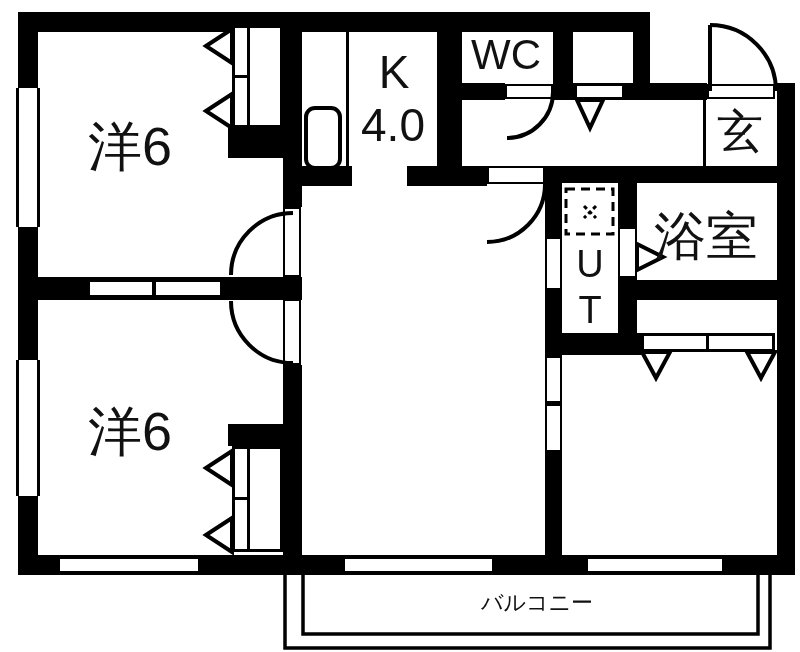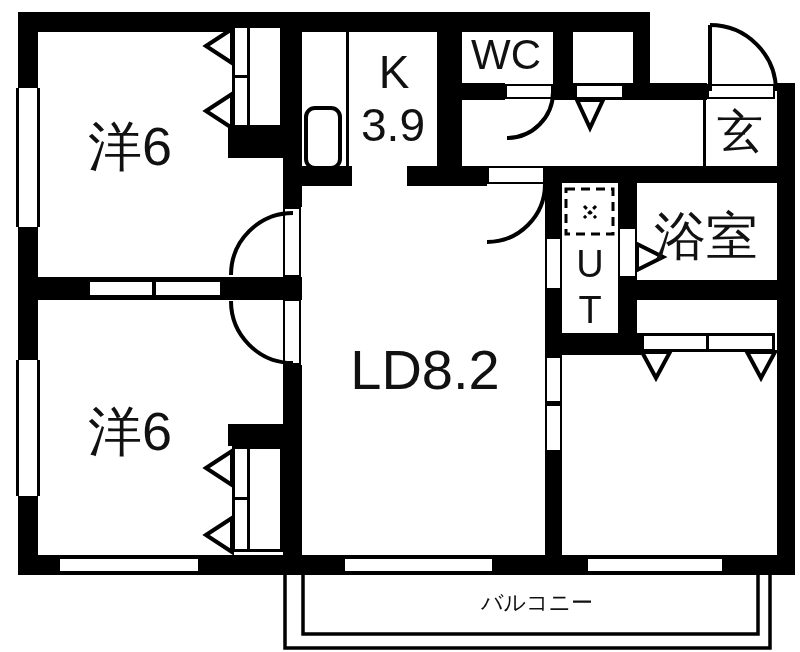--- a/index.html
+++ b/index.html
@@ -102,21 +102,20 @@
 
     <rect x="306" y="108" width="34" height="60" rx="9" fill="#fff" stroke="#000" stroke-width="4"></rect>
 
     <path d="M285 575 L285 648 L770 648 L770 575" stroke="#000" stroke-width="3.5" fill="none"></path>
     <path d="M303 575 L303 634 L758 634 L758 575" stroke="#000" stroke-width="3.5" fill="none"></path>
   </svg>
 
   <div class="label" style="left:130px;top:146px;font-size:54px">洋6</div>
   <div class="label" style="left:130px;top:431px;font-size:54px">洋6</div>
   <div class="label" style="left:394px;top:72px;font-size:46px">K</div>
-  <div class="label" style="left:393px;top:125px;font-size:46px">3.9</div>
+  <div class="label" style="left:393px;top:125px;font-size:46px">4.0</div>
   <div class="label" style="left:506px;top:55px;font-size:42px">WC</div>
   <div class="label" style="left:740px;top:131px;font-size:46px">玄</div>
   <div class="label" style="left:706px;top:236px;font-size:52px">浴室</div>
   <div class="label vert" style="left:590px;top:289px;font-size:38px">UT</div>
-  <div class="label" style="left:425px;top:370px;font-size:56px">LD8.2</div>
   <div class="label" style="left:537px;top:603px;font-size:22px">バルコニー</div>
 
 </div>
 
 </body></html>

